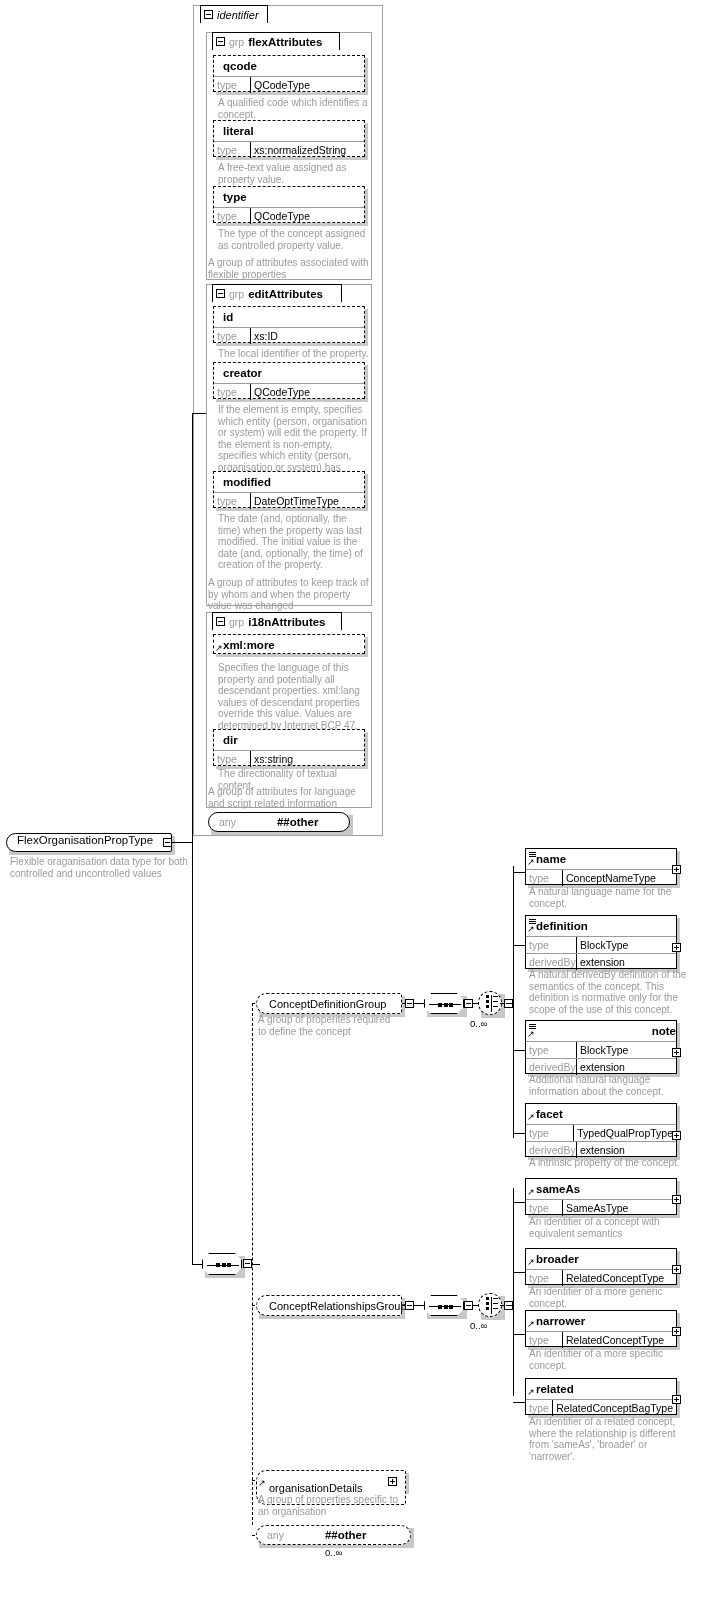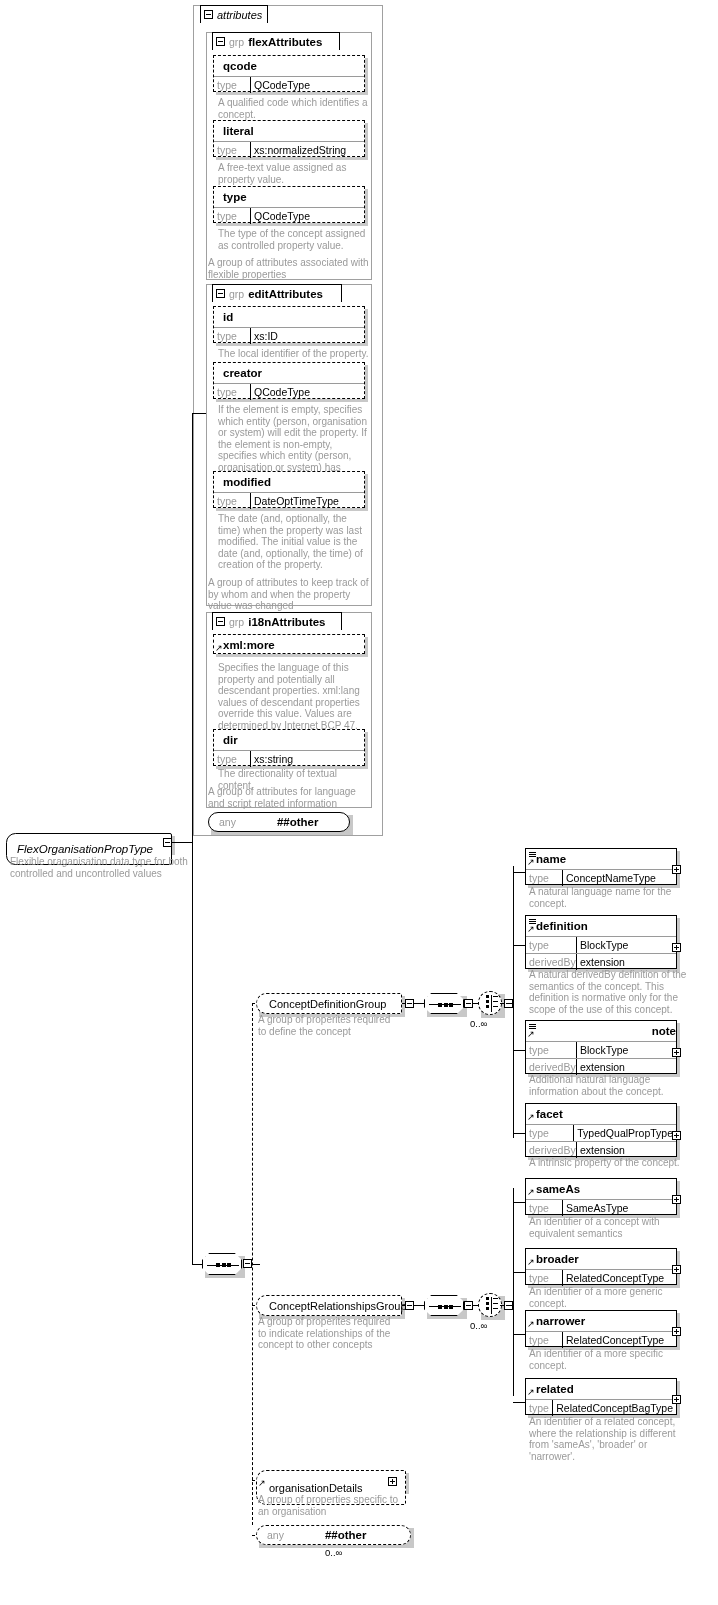--- a/index.html
+++ b/index.html
@@ -93,21 +93,21 @@
   .vld{position:absolute; width:0; border-left:1px dashed #000;}
   .occurs{position:absolute; font-size:9.5px; color:#000;}
 </style>
 </head>
 <body>
 
 <div id="canvas">
     <div class="frame" style="left:193px;top:5px;width:190px;height:831px;"></div>
     <div class="tabbox" style="left:200px;top:5px;width:68px;height:18px;">
       <div class="tabminus"></div>
-      <span class="it">attributes</span>
+      <span class="it">identifier</span>
     </div>
     <div style="position:absolute;left:201px;top:22px;width:66px;height:2px;background:#fff;"></div>
     <div class="frame" style="left:206px;top:32px;width:166px;height:248px;"></div>
     <div class="tabbox" style="left:212px;top:32px;width:128px;height:18px;">
       <div class="tabminus"></div>
       <span class="kw">grp</span>
       <span class="nm">flexAttributes</span>
     </div>
     <div style="position:absolute;left:213px;top:49px;width:126px;height:2px;background:#fff;"></div>
     <div class="shadow" style="left:216px;top:58px;width:152px;height:37px;"></div>
@@ -211,21 +211,21 @@
       </div>
     </div>
     <div class="doc" style="left:218px;top:768px;width:152px;">The directionality of textual content.</div>
     <div class="doc" style="left:208px;top:786px;width:164px;">A group of attributes for language and script related information</div>
     <div class="shadow" style="left:211px;top:815px;width:142px;height:20px;"></div>
     <div class="rounded" style="left:208px;top:812px;width:142px;height:20px;border:1px solid #000;border-radius:10px;display:flex;align-items:center;padding-left:10px;box-sizing:border-box;">
       <span style="color:#9a9a9a;font-size:10.5px;margin-right:5px;">any</span>
       <span style="font-weight:bold;font-size:11.5px;">##other</span>
     </div>
     <div class="shadow" style="left:9px;top:836px;width:166px;height:19px;"></div>
-    <div class="rounded" style="left:6px;top:833px;width:166px;height:32px;border:1px solid #000;border-radius:9.5px 2px 2px 9.5px;display:flex;align-items:center;padding-left:10px;box-sizing:border-box;font-style:italic;">
+    <div class="rounded" style="left:6px;top:833px;width:166px;height:19px;border:1px solid #000;border-radius:9.5px 2px 2px 9.5px;display:flex;align-items:flex-start;padding-left:10px;box-sizing:border-box;">
       <span style="font-size:11.5px;">FlexOrganisationPropType</span>
     </div>
     <div class="expander" style="left:163px;top:837.5px;"></div>
     <div class="doc" style="left:10px;top:856px;width:180px;">Flexible oraganisation data type for both controlled and uncontrolled values</div>
     <div class="hl" style="left:172px;top:842px;width:20px;"></div>
     <div class="vl" style="left:192px;top:413px;height:430px;"></div>
     <div class="hl" style="left:192px;top:413px;width:14px;"></div>
     <div class="vl" style="left:192px;top:842px;height:422px;"></div>
     <div class="hl" style="left:192px;top:1264px;width:10px;"></div>
     <div class="shadow" style="left:205px;top:1256px;width:40px;height:22px;"></div>
@@ -352,21 +352,20 @@
       </div>
       <div class="expander plus" style="right:-5px;top:27px;"></div>
     </div>
     <div class="hl" style="left:513px;top:1133px;width:12px;"></div>
     <div class="doc" style="left:529px;top:1157px;width:160px;">A intrinsic property of the concept.</div>
     <div class="hld" style="left:252px;top:1305px;width:9px;"></div>
     <div class="shadow" style="left:259px;top:1298px;width:146px;height:21px;"></div>
     <div class="rounded" style="left:256px;top:1295px;width:146px;height:21px;border:1px dashed #000;border-radius:10.5px 2px 2px 10.5px;display:flex;align-items:center;padding-left:12px;box-sizing:border-box;font-size:11px;">
       <span>ConceptRelationshipsGroup</span>
     </div>
-    <div class="doc" style="left:258px;top:1316px;width:142px;">A group of properites required to indicate relationships of the concept to other concepts</div>
     <div class="hl" style="left:402px;top:1305px;width:8px;"></div>
     <div class="expander" style="left:405px;top:1301px;"></div>
     <div class="hl" style="left:414px;top:1305px;width:10px;"></div>
     <div class="shadow" style="left:427px;top:1298px;width:40px;height:21px;"></div>
     <div style="position:absolute;left:424px;top:1295px;width:40px;height:21px;background:#fff;border:1px solid #000;box-sizing:border-box;clip-path:polygon(18% 0,82% 0,100% 32%,100% 68%,82% 100%,18% 100%,0 68%,0 32%);">
       <div style="position:absolute;left:4px;top:10px;width:32px;height:1px;background:#000;"></div>
       <div style="position:absolute;left:13px;top:8.5px;width:4px;height:4px;background:#000;"></div>
       <div style="position:absolute;left:18.5px;top:8.5px;width:4px;height:4px;background:#000;"></div>
       <div style="position:absolute;left:24px;top:8.5px;width:4px;height:4px;background:#000;"></div>
     </div>

